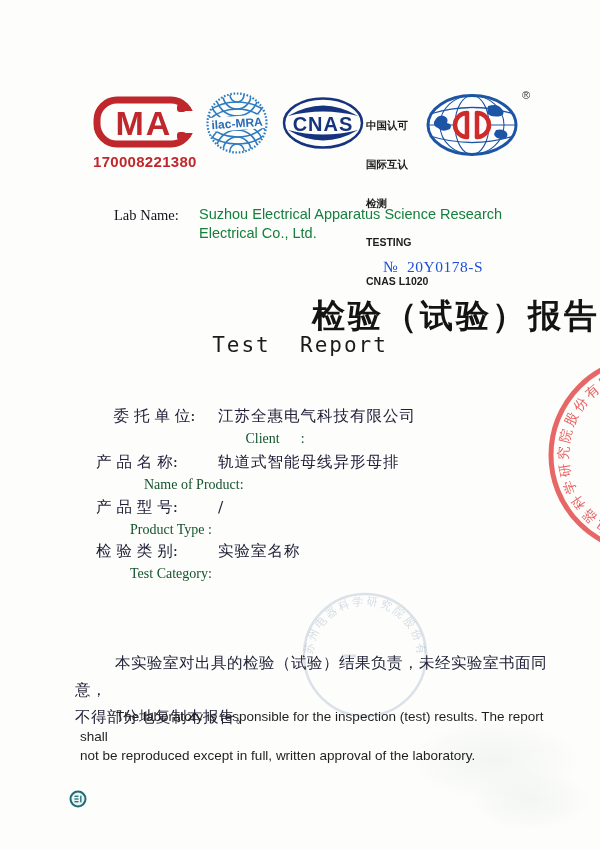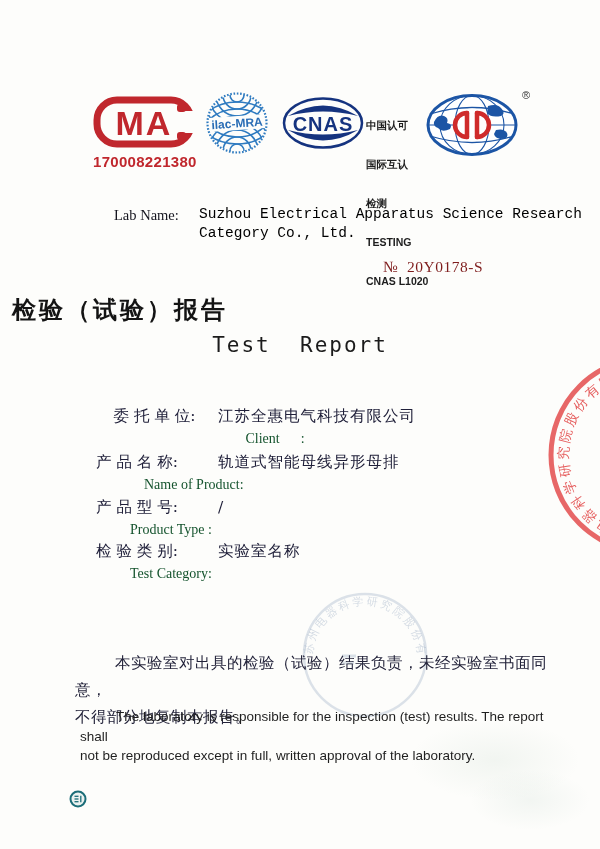--- a/index.html
+++ b/index.html
@@ -15,24 +15,24 @@
   .ilac{left:205px;top:91px;}
   .cnas{left:281px;top:96px;}
   .accred{left:366px;top:93px;font-weight:bold;font-size:10.5px;line-height:13px;color:#1d1d1d;font-family:"Liberation Sans",sans-serif;white-space:pre;}
   .globe{left:424px;top:92px;width:96px;}
   .reg{position:absolute;top:-3px;right:-10px;font-size:11px;color:#333;}
   
   .lab-zh{left:95px;top:182px;display:flex;align-items:baseline;}
   .lab-label{font-weight:bold;font-size:15px;color:#111;letter-spacing:1px;font-family:"Liberation Sans",sans-serif;}
   .lab-name{font-weight:bold;font-size:16.5px;color:#111;margin-left:6px;letter-spacing:.5px;font-family:"Liberation Sans",sans-serif;}
   .lab-en-label{left:114px;top:207px;font-family:"Liberation Serif",serif;font-size:14.5px;color:#15151f;}
-  .lab-en-val{left:199px;top:205px;font-family:Liberation Mono, monospace;font-size:14.5px;line-height:18.5px;color:#000000;}
-  
-  .repno{left:383px;top:258px;font-family:"Liberation Serif",serif;font-size:15.5px;color:#7f1d1d;white-space:pre;letter-spacing:.5px;}
-  .title-zh{left:0;right:0;top:294px;text-align:left;font-size:24px;font-weight:bold;letter-spacing:3px;color:#141414;font-family:"Liberation Sans",sans-serif;margin-left:12px;}
+  .lab-en-val{left:199px;top:205px;font-family:Liberation Sans, sans-serif;font-size:14.5px;line-height:18.5px;color:#15803d;}
+  
+  .repno{left:383px;top:258px;font-family:"Liberation Serif",serif;font-size:15.5px;color:#1d4ed8;white-space:pre;letter-spacing:.5px;}
+  .title-zh{left:0;right:0;top:294px;text-align:right;font-size:33px;font-weight:bold;letter-spacing:3px;color:#141414;font-family:"Liberation Sans",sans-serif;}
   .title-en{left:0;right:0;top:333px;text-align:center;font-size:21px;color:#1b1b1b;font-family:"DejaVu Sans Mono",monospace;letter-spacing:2px;white-space:pre;}
   
   .field{left:96px;}
   .zh-row{display:flex;align-items:baseline;}
   .zlabel{display:inline-block;width:122px;font-size:15.5px;color:#20203a;white-space:pre;font-family:"DejaVu Serif","Liberation Serif",serif;}
   .zvalue{font-size:15.5px;color:#20203a;letter-spacing:1px;font-family:"DejaVu Serif","Liberation Serif",serif;}
   .elabel{font-family:"Liberation Serif",serif;font-size:14px;color:#14532d;margin-top:4px;white-space:pre;}
   .f0{top:406px;text-align:center;} .f0 .elabel{margin-left:38px;}
   .f1{top:452px;} .f1 .elabel{margin-left:48px;}
   .f2{top:497px;} .f2 .elabel{margin-left:34px;}
@@ -132,21 +132,21 @@
         <line x1="43" y1="21" x2="43" y2="45"></line>
         <line x1="53" y1="21" x2="53" y2="45"></line>
       </g>
     </svg>
     <span class="reg">®</span>
   </div>
 
   <div class="abs lab-en-label">Lab Name:</div>
   <div class="abs lab-en-val">
     <div>Suzhou Electrical Apparatus Science Research</div>
-    <div>Category Co., Ltd.</div>
+    <div>Electrical Co., Ltd.</div>
   </div>
 
   <div class="abs repno">№  20Y0178-S</div>
 
   <div class="abs title-zh">检验（试验）报告</div>
   <div class="abs title-en">Test  Report</div>
 
   <div class="abs field f0">
     <div class="zh-row">
       <span class="zlabel">委 托 单 位: </span>

